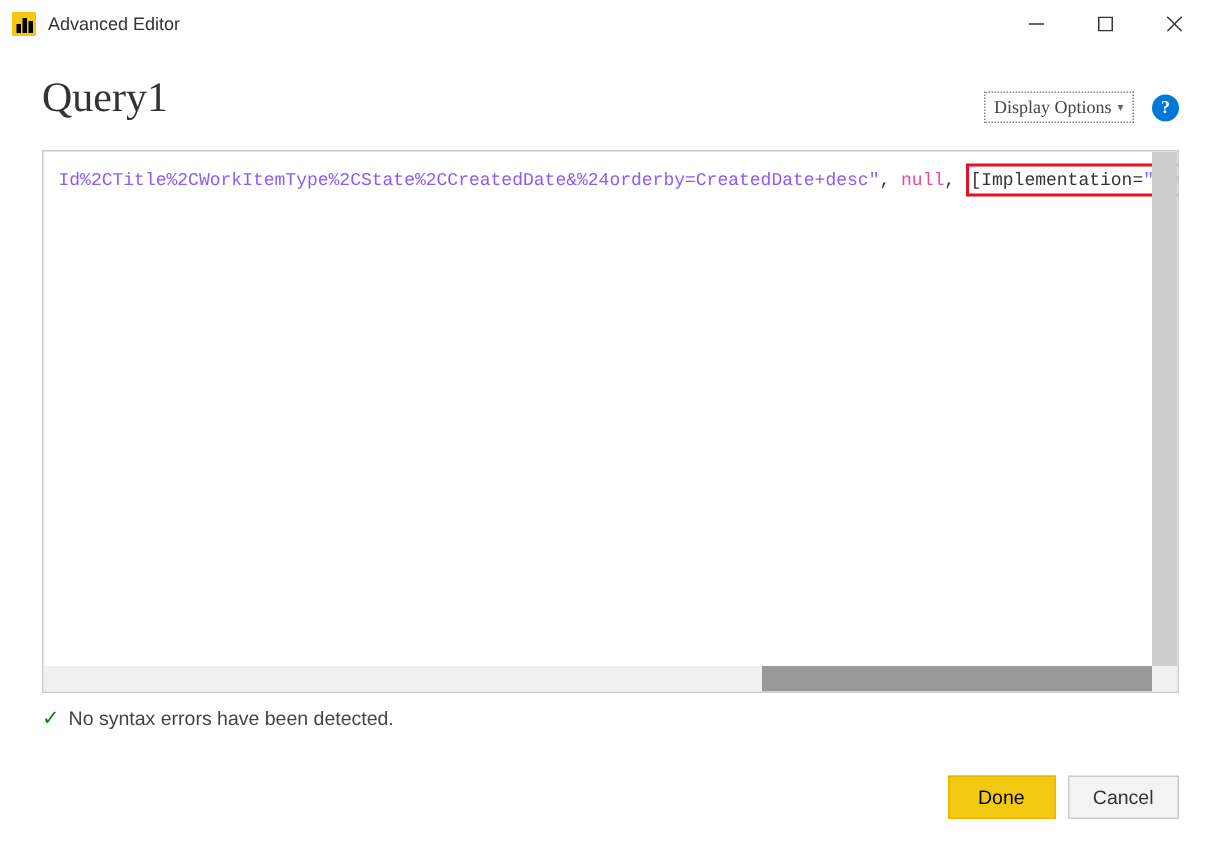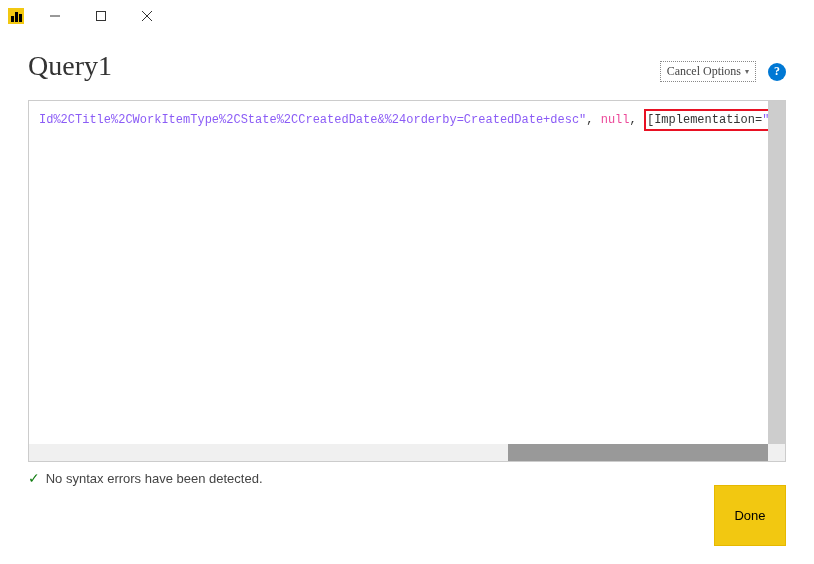--- a/index.html
+++ b/index.html
@@ -180,21 +180,21 @@
     }
     .button-row {
       position: absolute;
       bottom: 18px;
       right: 28px;
       display: flex;
       gap: 8px;
     }
     .btn {
       min-width: 72px;
-      padding: 22px 16px;
+      padding: 6px 16px;
       font-size: 13px;
       border: 1px solid #ccc;
       cursor: pointer;
       text-align: center;
     }
     .btn-primary {
       background: #F2C811;
       border-color: #E6B800;
       color: #000;
     }
@@ -205,20 +205,21 @@
   </style>
 </head>
 <body>
 
 <div class="titlebar">
   <div class="titlebar-icon">
     <div class="bar"></div>
       <div class="bar"></div>
       <div class="bar"></div>
   </div>
+  <div class="titlebar-title">Advanced Editor</div>
   <div class="window-controls">
     <div class="win-btn">
       <svg viewBox="0 0 10 10">
           <line x1="0" y1="5" x2="10" y2="5" stroke="#333" stroke-width="1"></line>
         </svg>
     </div>
     <div class="win-btn">
       <svg viewBox="0 0 10 10">
           <rect x="0.5" y="0.5" width="9" height="9" fill="none" stroke="#333" stroke-width="1"></rect>
         </svg>
@@ -229,21 +230,21 @@
           <line x1="10" y1="0" x2="0" y2="10" stroke="#333" stroke-width="1"></line>
         </svg>
     </div>
   </div>
 </div>
 
 <div class="header-area">
   <div class="query-title">Query1</div>
   <div class="header-right">
     <div class="display-options">
-      <span>Cancel Options</span>
+      <span>Display Options</span>
       <span class="chev">▾</span>
     </div>
     <div class="help-icon">?</div>
   </div>
 </div>
 
 <div class="editor-container">
   <div class="editor-content">
     <span class="code-text1">Id%2CTitle%2CWorkItemType%2CState%2CCreatedDate&amp;%24orderby=CreatedDate+desc"</span><span class="code-text2">, </span><span class="code-teal">null</span><span class="code-text2">, </span><span class="highlight-box"><span class="code-brace">[</span><span class="code-text2">Implementation</span><span class="code-text2">=</span><span class="code-text1">"2.0"</span></span>
   </div>
@@ -256,13 +257,14 @@
   <div class="scroll-corner"></div>
 </div>
 
 <div class="status-row">
   <span class="checkmark">✓</span>
   <span>No syntax errors have been detected.</span>
 </div>
 
 <div class="button-row">
   <div class="btn btn-primary">Done</div>
+  <div class="btn btn-secondary">Cancel</div>
 </div>
 
 </body></html>

